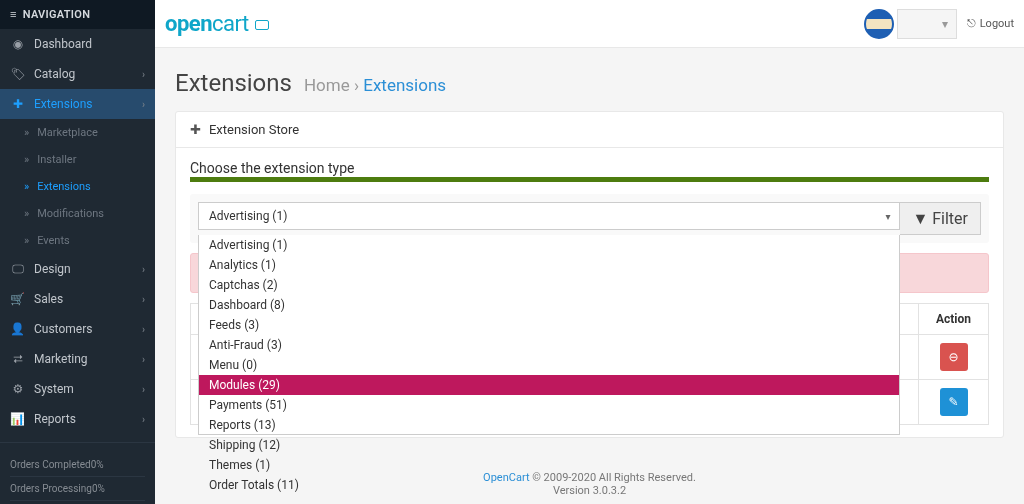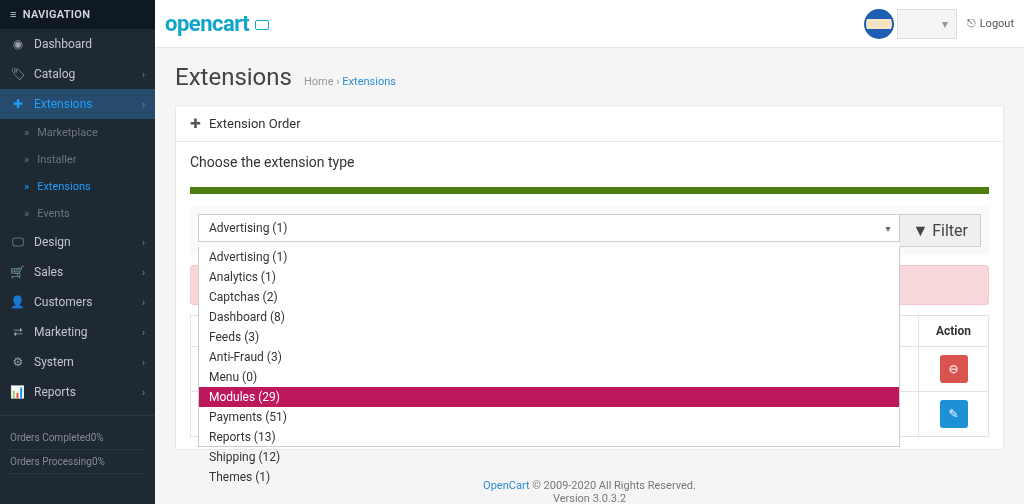--- a/index.html
+++ b/index.html
@@ -14,37 +14,37 @@
 .nav-item.active .icon{color:#1d9fff;}
 .nav-item .chev{position:absolute;right:10px;color:#7d848c;font-size:10px;}
 .sub-item{display:flex;align-items:flex-start;padding:7px 10px 7px 24px;color:#6d7680;font-size:11px;cursor:pointer;}
 .sub-item.active{color:#1d9fff;}
 .sub-item:before{content:"\00bb";margin-right:8px;}
 .stats{padding:10px;border-top:1px solid #2b3642;margin-top:8px}
 .stat-row{display:flex;justify-content:flex-start;align-items:center;color:#868c93;font-size:10px;padding:6px 0;border-bottom:1px solid #2b3642;}
 .main{flex:1;display:flex;flex-direction:column;}
 .topbar{height:48px;background:#fff;display:flex;align-items:center;padding:0 10px;border-bottom:1px solid #e8e8e8;}
 .logo{font-size:22px;font-weight:700;color:#0fa6c9;letter-spacing:-0.5px;}
-.logo-thin{font-weight:700;}
+.logo-thin{font-weight:400;}
 .cart{display:inline-block;width:22px;height:14px;margin-left:4px;position:relative;}
 .cart:before{content:"";position:absolute;border:1.5px solid #0fa6c9;border-radius:2px;width:12px;height:8px;top:3px;left:2px;}
 .tb-right{margin-left:auto;display:flex;align-items:center;}
 .avatar{width:30px;height:30px;border-radius:50%;background:linear-gradient(#1e5fb3 0 30%,#f4e4c1 30% 70%,#1e5fb3 70%);border:2px solid #1e5fb3;margin-right:3px;}
 .user-dd{background:#f5f5f5;border:1px solid #ddd;height:30px;width:60px;display:flex;align-items:center;justify-content:flex-end;padding:0 8px;color:#999;cursor:pointer;}
 .logout{margin-left:10px;color:#555;display:flex;align-items:center;cursor:pointer;font-size:11px;}
 .content{padding:15px 20px;flex:1;}
 .page-head{display:flex;align-items:baseline;margin-bottom:14px;}
 .page-title{font-size:24px;color:#444;font-weight:400;margin-right:12px;}
-.crumbs{color:#999;font-size:11px;margin-top:12px;}
+.crumbs{color:#999;font-size:17px;margin-top:12px;}
 .crumbs a{color:#2b8fd6;text-decoration:none;}
 .panel{background:#fff;border:1px solid #e8e8e8;border-radius:3px;}
 .panel-head{padding:10px 14px;border-bottom:1px solid #e8e8e8;color:#333;font-size:13px;display:flex;align-items:center;}
 .panel-head .icon{margin-right:8px;color:#555;}
 .panel-body{padding:12px 14px;}
-.choose-lbl{font-size:14px;color:#333;margin-bottom:12px;display:block;padding-bottom:17px;border-bottom:7px solid #4d7c0f;}
+.choose-lbl{font-size:14px;color:#333;margin-bottom:12px;display:block;padding-bottom:1px;border-bottom:5px solid #4d7c0f;}
 .filter-area{background:#f9f9f9;padding:8px;border-radius:3px;position:relative;z-index:10;}
 .filter-row{display:flex;}
 .select-wrap{flex:1;position:relative;}
 .select-box{background:#fff;border:1px solid #ccc;padding:6px 10px;font-size:12px;color:#333;display:flex;justify-content:space-between;align-items:center;cursor:pointer;}
 .select-box:after{content:"\25BE";color:#666;font-size:10px;position:absolute;right:10px;}
 .filter-btn{border:1px solid #ccc;background:#efefef;padding:6px 12px;cursor:pointer;font-size:16px;color:#444;border-left:none;}
 .dropdown{position:absolute;top:100%;left:0;right:0;background:#fff;border:1px solid #ccc;border-top:none;max-height:200px;overflow:visible;z-index:10;}
 .dd-opt{padding:1px 10px;font-size:12px;color:#333;cursor:pointer;line-height:1.5;}
 .dd-opt.hl{background:#be185d;color:#fff;}
 .under{position:relative;z-index:1;margin-top:6px;}
@@ -84,20 +84,23 @@
     <div class="sub-item">
         <span>Marketplace</span>
       </div>
     <div class="sub-item">
         <span>Installer</span>
       </div>
     <div class="sub-item active">
         <span>Extensions</span>
       </div>
     <div class="sub-item">
+        <span>Modifications</span>
+      </div>
+    <div class="sub-item">
         <span>Events</span>
       </div>
 
     <div class="nav-item">
       <span class="icon">🖵</span>
       <span>Design</span>
       <span class="chev">›</span>
     </div>
     <div class="nav-item">
       <span class="icon">🛒</span>
@@ -160,21 +163,21 @@
         <div class="crumbs">
           <span>Home</span>
           <span>›</span>
           <a href="#">Extensions</a>
         </div>
       </div>
 
       <div class="panel">
         <div class="panel-head">
           <span class="icon">✚</span>
-          <span>Extension Order</span>
+          <span>Extension Store</span>
         </div>
         <div class="panel-body">
           <span class="choose-lbl">Choose the extension type</span>
 
           <div class="filter-area">
             <div class="filter-row">
               <div class="select-wrap">
                 <div class="select-box">
                   <span>Advertising (1)</span>
                 </div>
@@ -184,20 +187,21 @@
                     <div class="dd-opt">Captchas (2)</div>
                     <div class="dd-opt">Dashboard (8)</div>
                     <div class="dd-opt">Feeds (3)</div>
                     <div class="dd-opt">Anti-Fraud (3)</div>
                     <div class="dd-opt">Menu (0)</div>
                     <div class="dd-opt hl">Modules (29)</div>
                     <div class="dd-opt">Payments (51)</div>
                     <div class="dd-opt">Reports (13)</div>
                     <div class="dd-opt">Shipping (12)</div>
                     <div class="dd-opt">Themes (1)</div>
+                    <div class="dd-opt">Order Totals (11)</div>
                   </div>
               </div>
               <div class="filter-btn">
                 <span>▼</span>
                 <span>Filter</span>
               </div>
             </div>
           </div>
 
           <div class="under">

